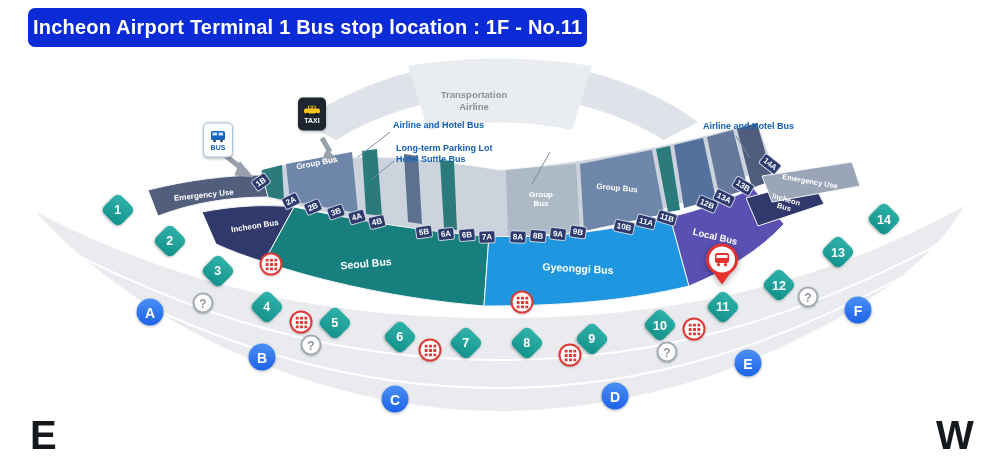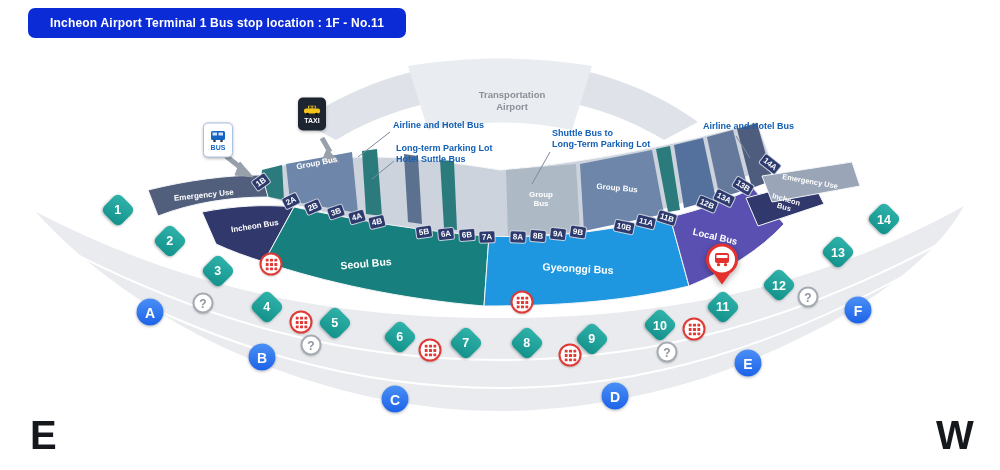--- a/index.html
+++ b/index.html
@@ -3,21 +3,21 @@
 <meta charset="utf-8">
 <style>
   html,body{margin:0;padding:0;background:#fff}
   .stage{position:relative;width:1000px;height:470px;background:#fff;overflow:hidden;
          font-family:"Liberation Sans",sans-serif}
   #map-svg{position:absolute;left:0;top:0;z-index:1}
   .abs{position:absolute;transform:translate(-50%,-50%) rotate(var(--r,0deg));z-index:10}
   .tl{position:absolute;z-index:10}
 
   .title-banner{position:absolute;left:28px;top:8px;z-index:50;background:#0b2bd6;color:#fff;
-      font-size:12px;font-weight:700;padding:8px 22px;border-radius:7px;letter-spacing:.2px}
+      font-size:20px;font-weight:700;padding:8px 5px;border-radius:7px;letter-spacing:.2px}
   .compass{position:absolute;z-index:50;font-size:40px;font-weight:800;color:#15181d}
 
   .tc-label{color:#8b9099;font-size:9.5px;font-weight:700;text-align:center;line-height:1.25;z-index:6}
   .ann{color:#135fb4;font-size:9px;font-weight:700;line-height:1.25;z-index:12}
   .ann span{display:block}
 
   .sec{color:#fff;font-weight:700;white-space:nowrap;text-align:center;line-height:1.1;z-index:8}
   .wrap{white-space:normal}
 
   .gate{min-width:17px;height:13px;padding:0 2px;background:#2c3a6e;border:1px solid rgba(255,255,255,.75);
@@ -101,23 +101,23 @@
       <line x1="322" y1="138" x2="330" y2="152" stroke-width="5"></line>
       <polygon points="327,149 339,162 322,161"></polygon>
     </g>
   </svg>
 
   <div class="title-banner">Incheon Airport Terminal 1 Bus stop location : 1F - No.11</div>
 
   <div class="compass" style="left:30px;top:413px">E</div>
   <div class="compass" style="left:936px;top:413px">W</div>
 
-  <div class="abs tc-label" style="left:512px;top:101px">
+  <div class="abs tc-label" style="left:474px;top:101px">
     <span style="display:block">Transportation</span>
-    <span style="display:block">Airport</span>
+    <span style="display:block">Airline</span>
   </div>
 
   <div class="badge bus-badge">
     <svg width="16" height="12" viewBox="0 0 16 12">
       <rect x="1" y="0.5" width="14" height="9" rx="1.5" fill="#1565c0"></rect>
       <rect x="2.5" y="2" width="4.5" height="3" fill="#cfe3ff"></rect>
       <rect x="8.5" y="2" width="4.5" height="3" fill="#cfe3ff"></rect>
       <circle cx="4.5" cy="10.5" r="1.3" fill="#28354a"></circle>
       <circle cx="11.5" cy="10.5" r="1.3" fill="#28354a"></circle>
     </svg>
@@ -134,24 +134,20 @@
     </svg>
     <span class="lbl">TAXI</span>
   </div>
 
   <div class="tl ann" style="left:393px;top:120px">
     <span>Airline and Hotel Bus</span>
   </div>
   <div class="tl ann" style="left:396px;top:143px">
     <span>Long-term Parking Lot</span>
     <span>Hotel Suttle Bus</span>
-  </div>
-  <div class="tl ann" style="left:552px;top:128px">
-    <span>Shuttle Bus to</span>
-    <span>Long-Term Parking Lot</span>
   </div>
   <div class="tl ann" style="left:703px;top:121px">
     <span>Airline and Hotel Bus</span>
   </div>
 
   <div class="abs sec" style="left:204px;top:196px;--r:-6deg;font-size:8px">Emergency Use</div>
   <div class="abs sec" style="left:255px;top:227px;--r:-9deg;font-size:8px">Incheon Bus</div>
   <div class="abs sec" style="left:317px;top:164px;--r:-11deg;font-size:8px">Group Bus</div>
   <div class="abs sec wrap" style="left:541px;top:200px;font-size:8px;width:30px">Group Bus</div>
   <div class="abs sec" style="left:617px;top:189px;--r:5deg;font-size:8px">Group Bus</div>

